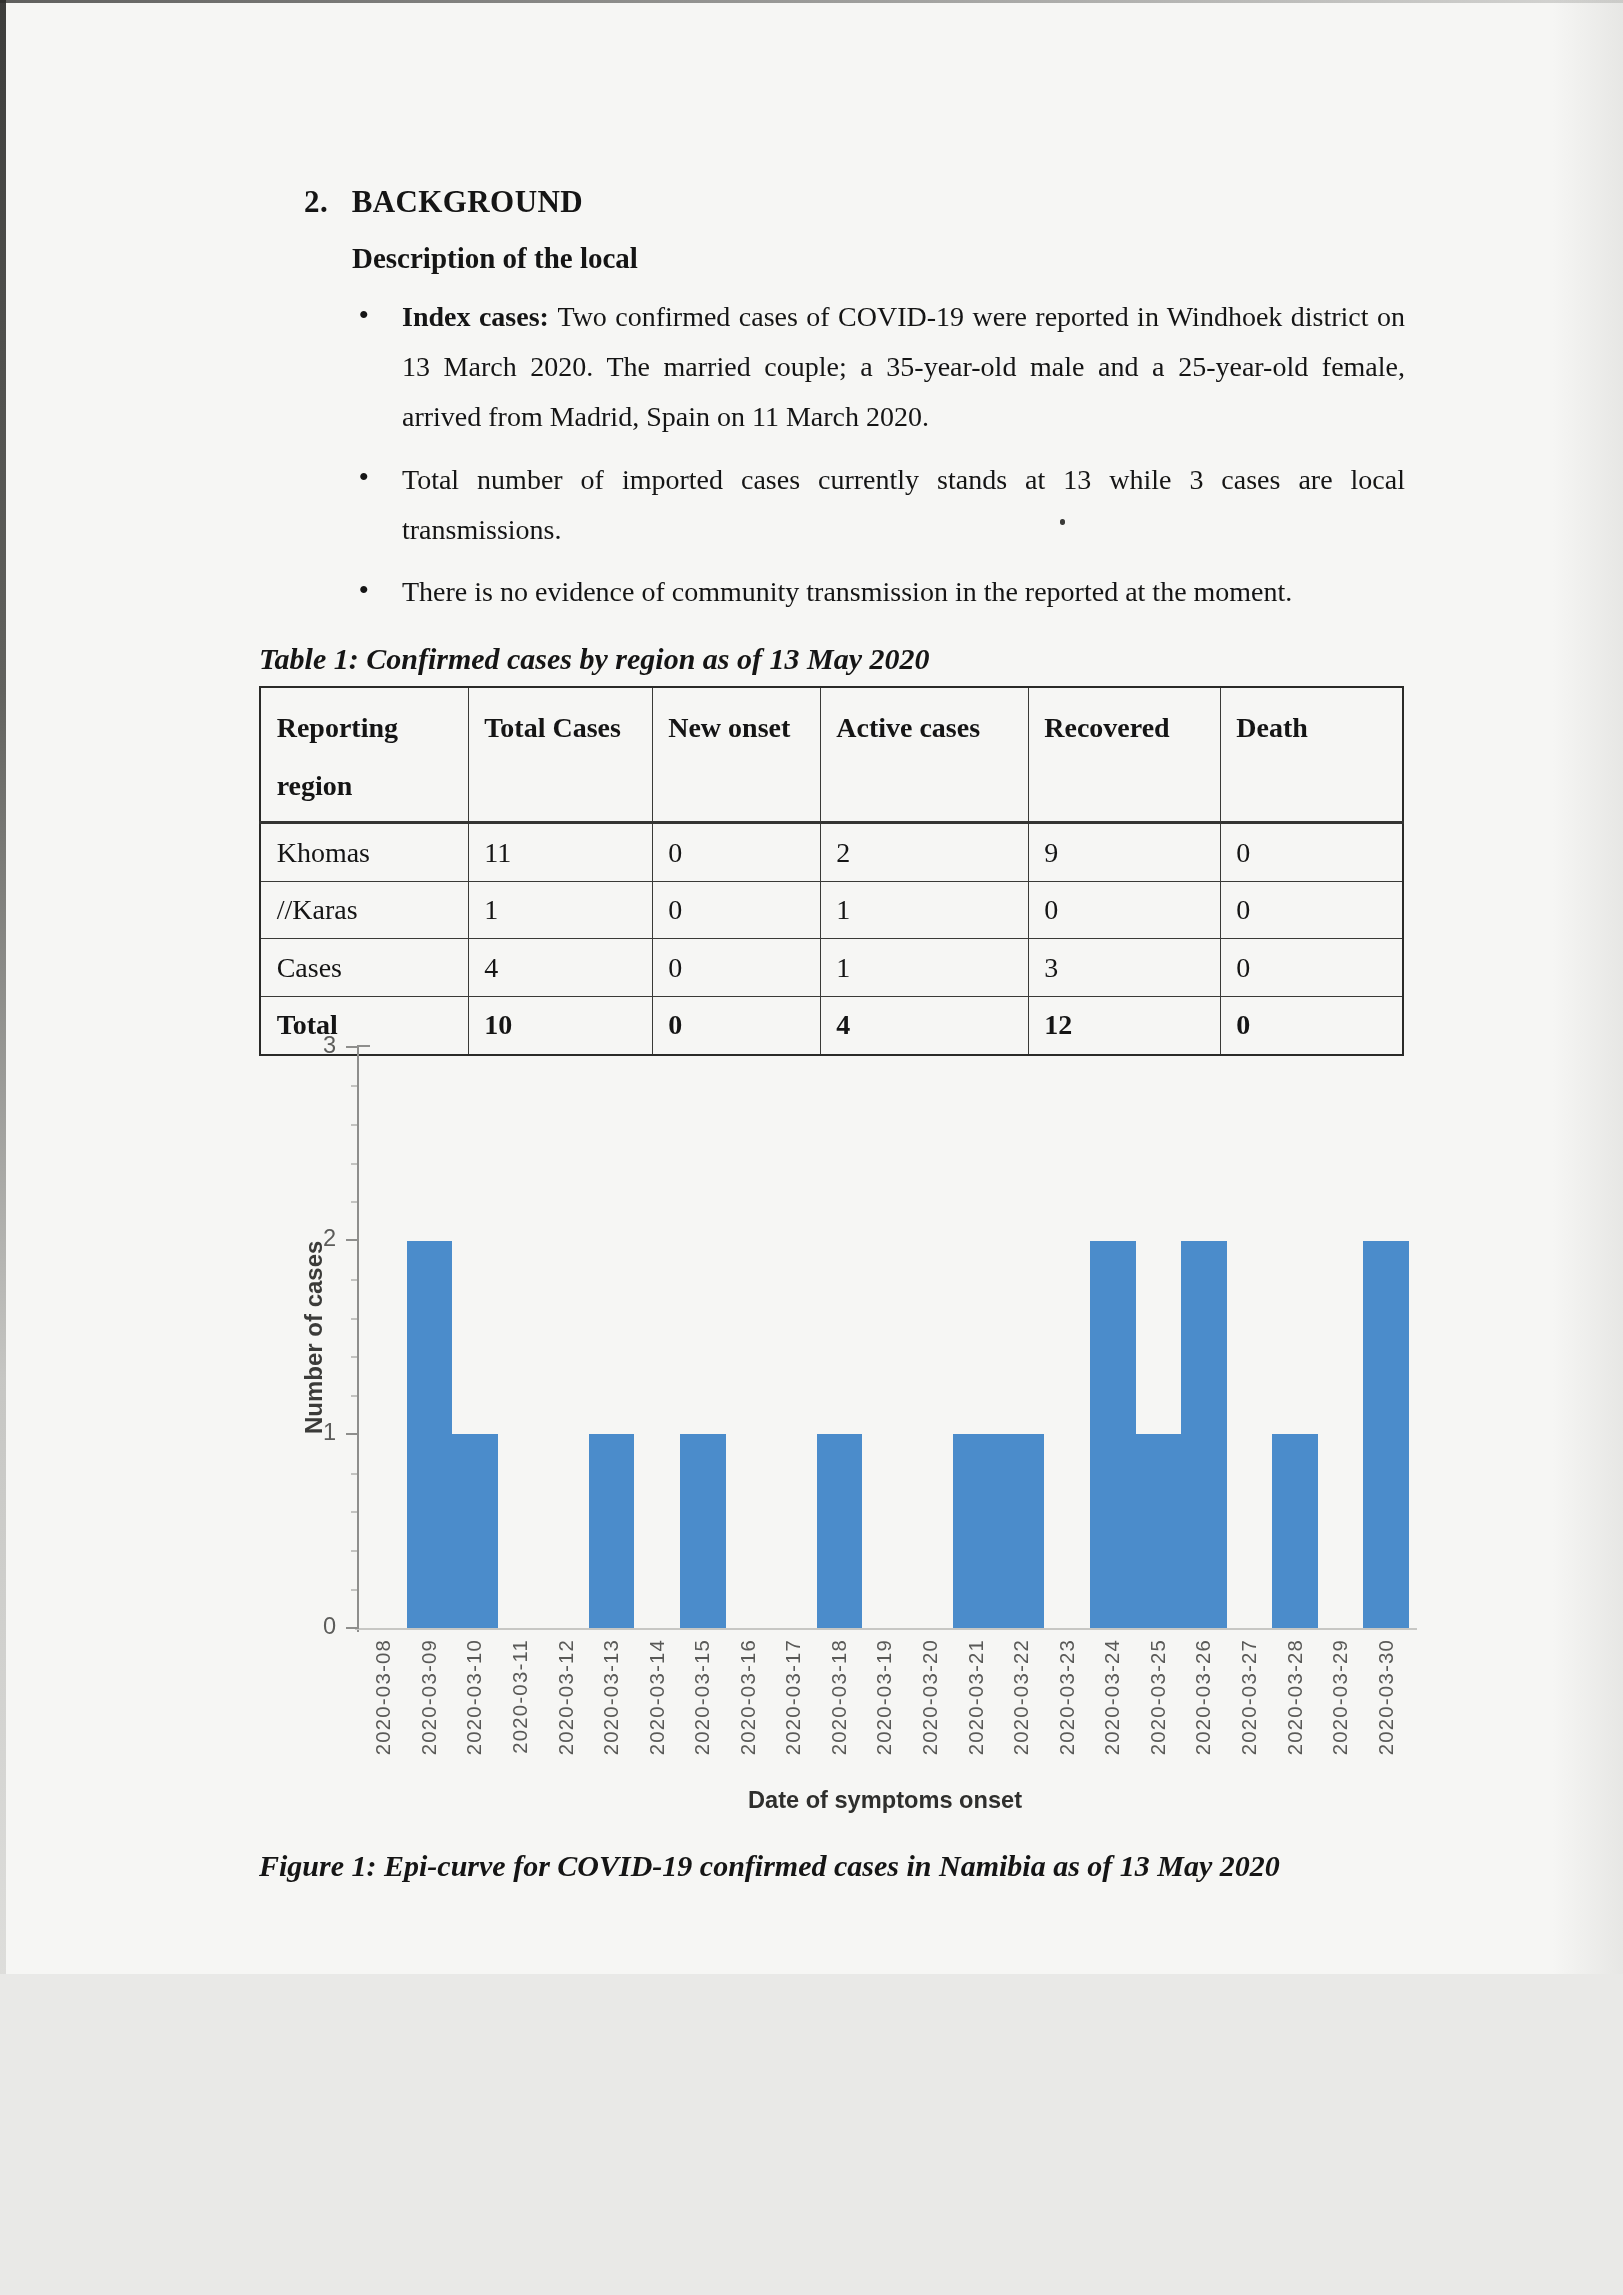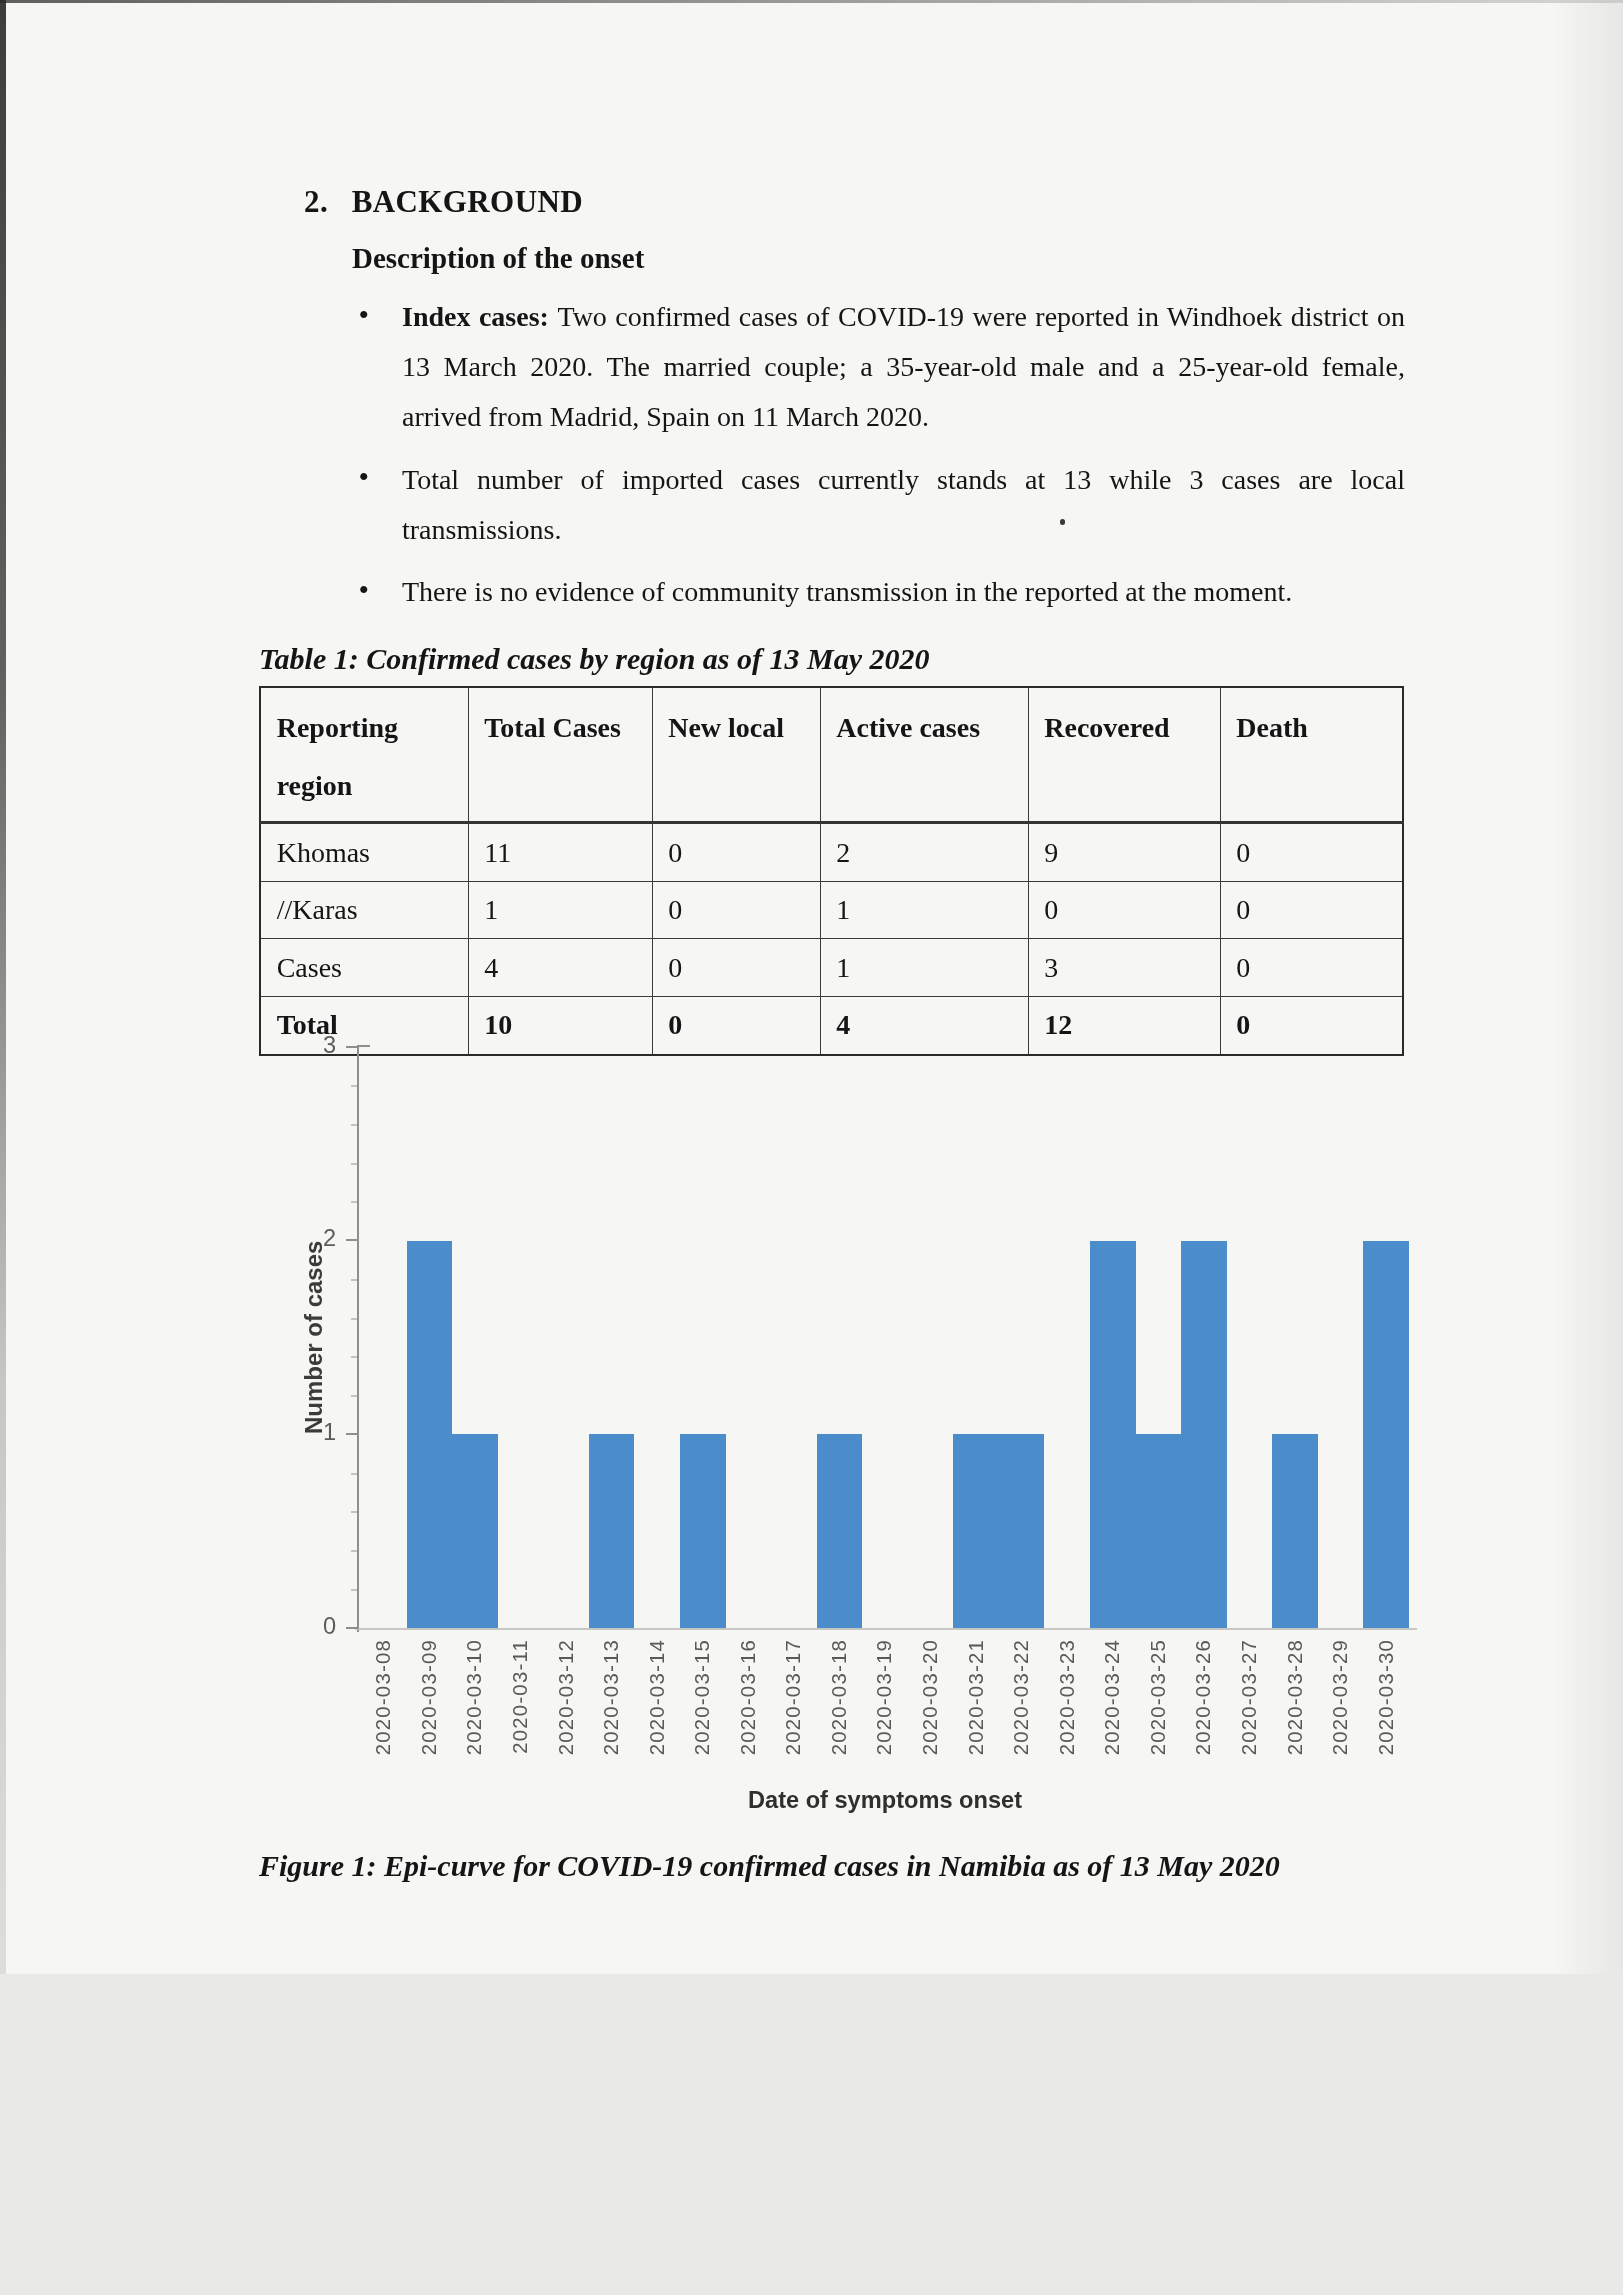--- a/index.html
+++ b/index.html
@@ -71,21 +71,21 @@
 <div class="page">
   <div class="edge-left"></div>
   <div class="edge-top"></div>
   <div class="edge-right"></div>
   <div class="ink-dot"></div>
 
   <div class="heading">
     <span class="num">2.</span><span>BACKGROUND</span>
   </div>
 
-  <div class="subheading">Description of the onset</div>
+  <div class="subheading">Description of the local</div>
 
   <div class="bullets">
     <div class="bullet">
       <span class="dot">•</span><span class="lead">Index cases:</span><span>Two confirmed cases of COVID-19 were reported in Windhoek district on 13 March 2020. The married couple; a 35-year-old male and a 25-year-old female, arrived from Madrid, Spain on 11 March 2020.</span>
     </div>
     <div class="bullet">
       <span class="dot">•</span><span>Total number of imported cases currently stands at 13 while 3 cases are local transmissions.</span>
     </div>
     <div class="bullet">
       <span class="dot">•</span><span>There is no evidence of community transmission in the reported at the moment.</span>
@@ -100,21 +100,21 @@
         <col style="width:16.1%">
         <col style="width:14.7%">
       <col style="width:18.2%">
         <col style="width:16.8%">
         <col style="width:16%">
     </colgroup>
     <thead>
       <tr>
         <th>Reporting region</th>
         <th>Total Cases</th>
-        <th>New local</th>
+        <th>New onset</th>
         <th>Active cases</th>
         <th>Recovered</th>
         <th>Death</th>
       </tr>
     </thead>
     <tbody>
       <tr>
         <td>Khomas</td>
         <td>11</td>
         <td>0</td>

